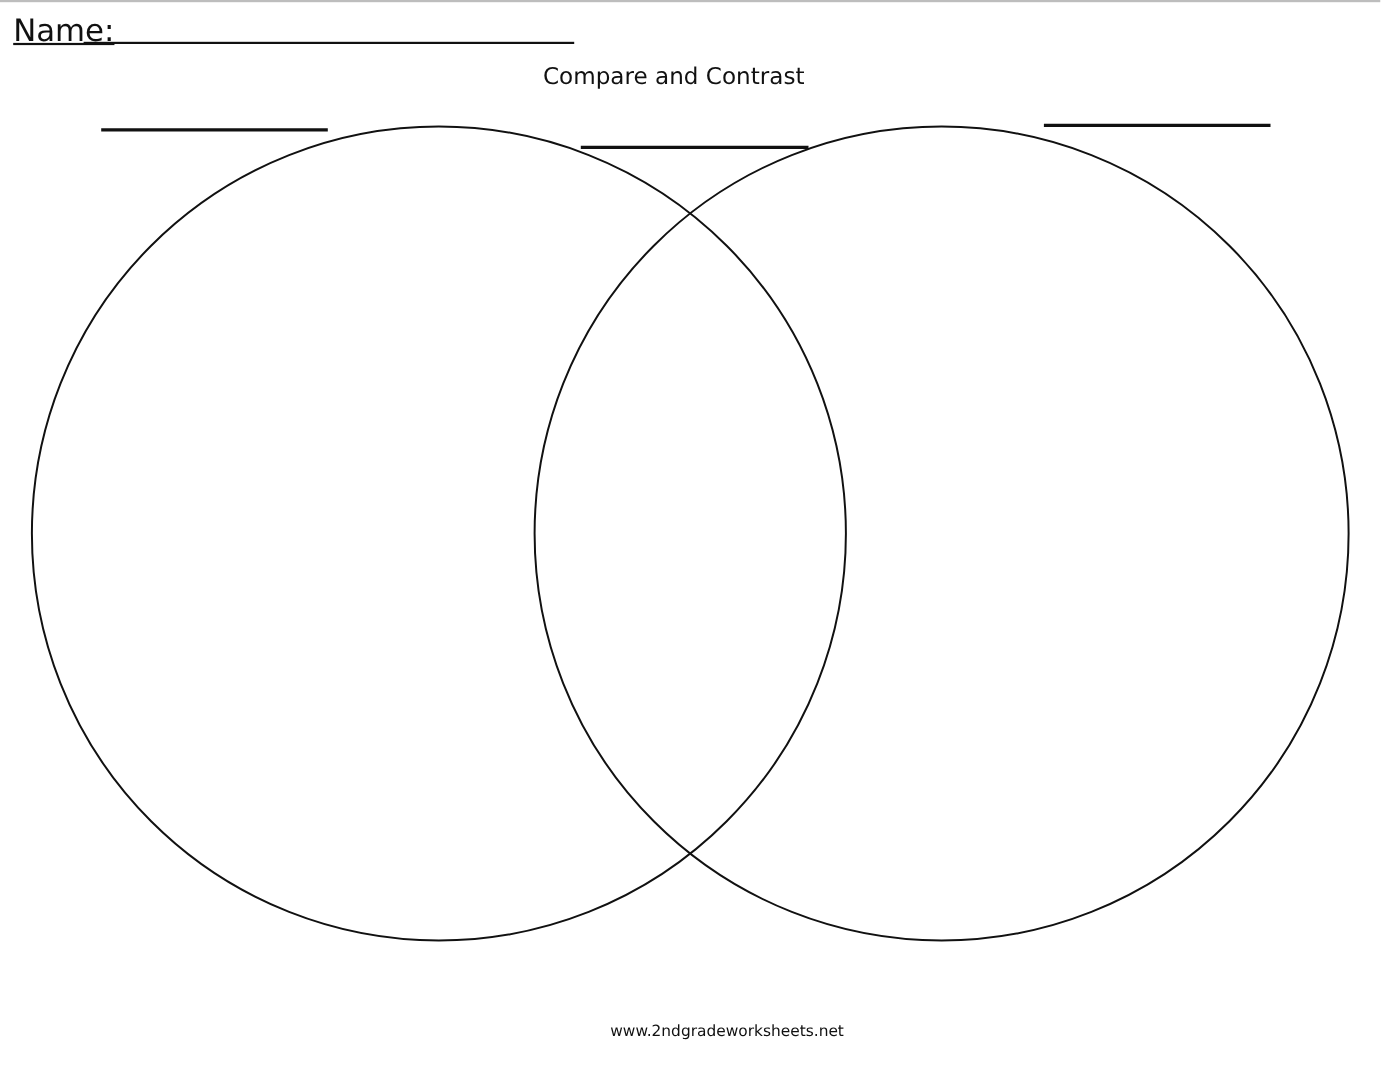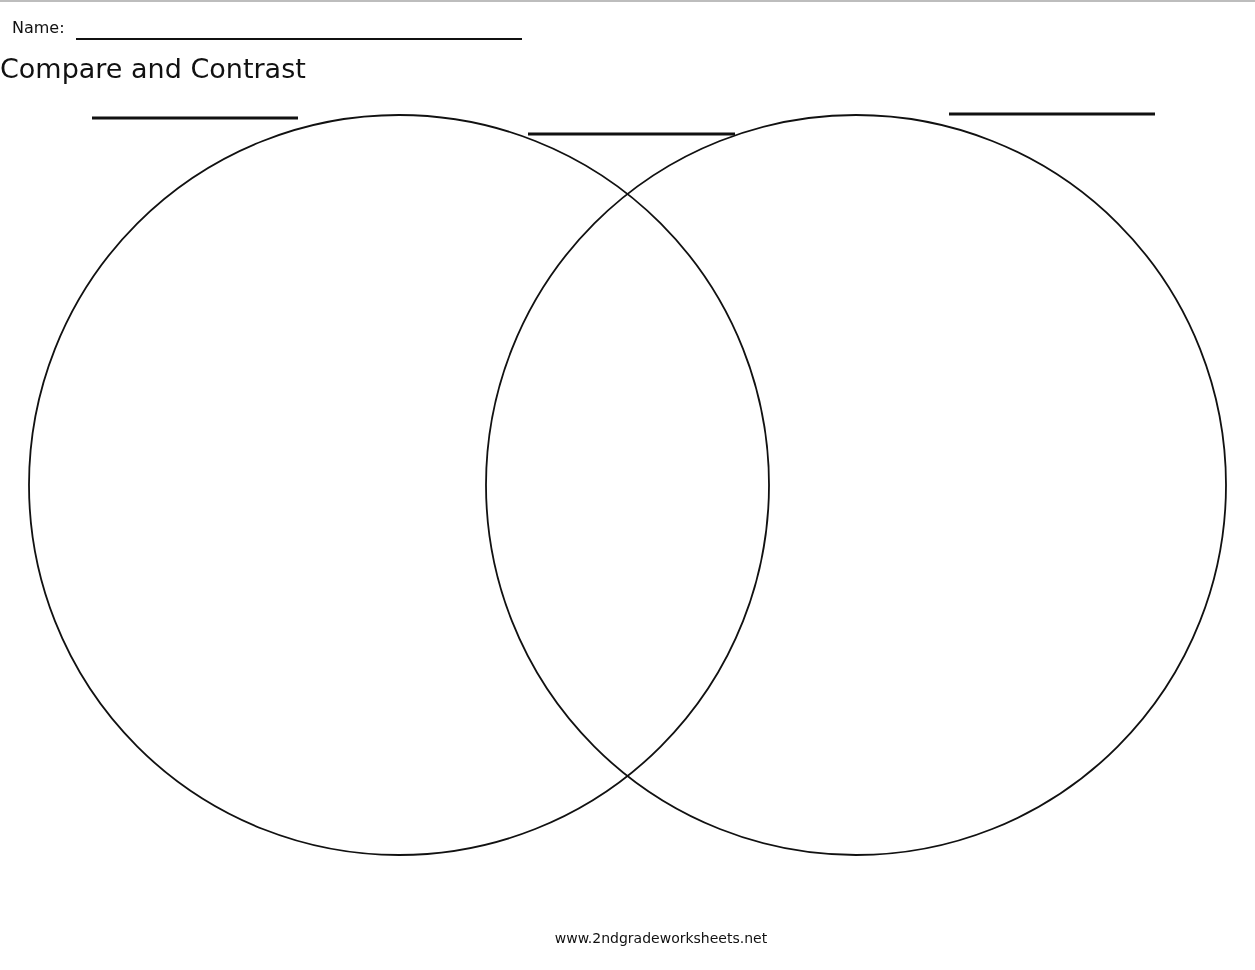--- a/index.html
+++ b/index.html
@@ -1,21 +1,21 @@
 <!DOCTYPE html>
 <html><head>
   <meta charset="utf-8">
   <style>
     html, body { margin: 0; padding: 0; background: #ffffff; }
     body { width: 1255px; height: 970px; position: relative; overflow: hidden;
       font-family: "DejaVu Sans", sans-serif; color: #111; }
     .topline { position: absolute; left: 0; top: 0; width: 1255px; height: 2px; background: #bdbdbd; }
-    .name-label { position: absolute; left: 12px; top: 16px; font-size: 16px; line-height: 24px; }
+    .name-label { position: absolute; left: 12px; top: 16px; font-size: 28px; line-height: 24px; text-decoration: underline; }
     .name-line { position: absolute; left: 76px; top: 38px; width: 446px; height: 2px; background: #111; }
-    .title { position: absolute; left: 0; width: 1225px; top: 52px; font-size: 27px; line-height: 34px; padding-left: 0; }
+    .title { position: absolute; left: 0; width: 1225px; top: 52px; text-align: center; font-size: 21px; line-height: 34px; padding-left: 0; }
     .title span { position: relative; left: 0; }
     svg.diagram { position: absolute; left: 0; top: 0; }
     .footer { position: absolute; left: 0; width: 1322px; top: 929px; text-align: center; font-size: 14px; line-height: 18px; }
   </style>
 </head>
 <body>
 
 <div class="topline"></div>
 
 <div class="name-label">Name:</div>

